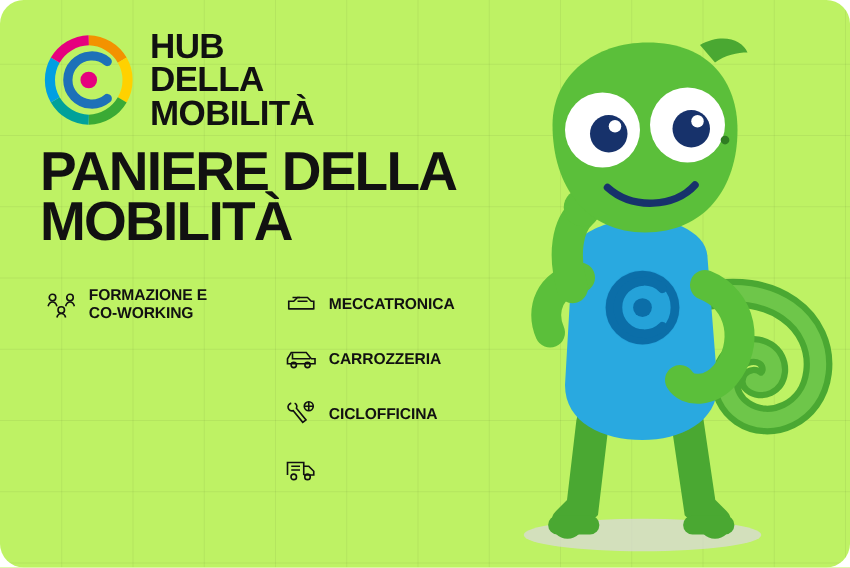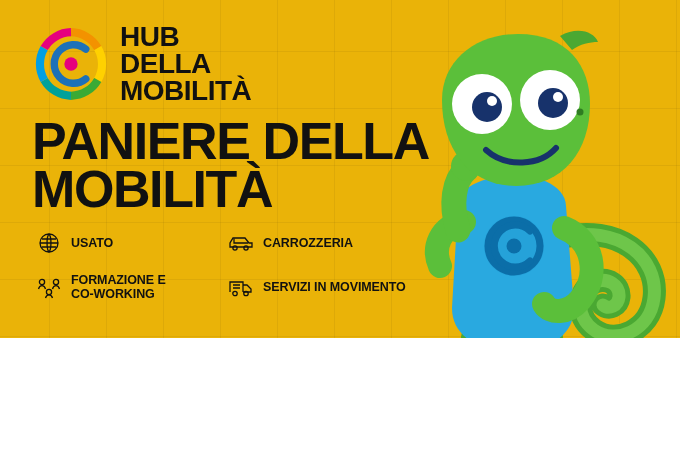--- a/index.html
+++ b/index.html
@@ -6,23 +6,24 @@
     margin: 0;
     padding: 0;
   }
   body {
     font-family: "Liberation Sans", sans-serif;
     background: #ffffff;
   }
   #stage {
     position: relative;
     width: 680px;
-    height: 338px;
+    height: 454px;
     overflow: hidden;
-    background: #eab308;
+    background: #bef264;
+    border-radius: 19px;
   }
   
   #grid {
     position: absolute;
     inset: 0;
     background-image:
       linear-gradient(to right, rgba(0,0,0,0.055) 1px, transparent 1px),
       linear-gradient(to bottom, rgba(0,0,0,0.055) 1px, transparent 1px);
     background-size: 57px 57px;
     background-position: -8px -6px;
@@ -48,21 +49,21 @@
     text-transform: uppercase;
   }
   #logo-text div { white-space: nowrap; }
 
   
   #headline {
     position: absolute;
     left: 32px;
     top: 118px;
     font-weight: 800;
-    font-size: 52px;
+    font-size: 44px;
     line-height: 0.92;
     letter-spacing: -1.4px;
     color: #111111;
     text-transform: uppercase;
   }
 
   
   .col {
     position: absolute;
     top: 228px;
@@ -134,30 +135,20 @@
     </div>
   </div>
 
   <div id="headline">
     <div>PANIERE DELLA</div>
     <div>MOBILITÀ</div>
   </div>
 
   <div class="col" id="col-left">
 
-    <div class="svc">
-      <span class="ico">
-        <svg width="24" height="24" viewBox="0 0 24 24" fill="none" stroke="#111" stroke-width="1.3">
-          <circle cx="12" cy="12" r="9"></circle>
-          <path d="M3 12h18M12 3c2.6 2.6 2.6 15.4 0 18M12 3c-2.6 2.6-2.6 15.4 0 18"></path>
-          <path d="M5 8h14M5 16h14"></path>
-        </svg>
-      </span>
-      <span class="lbl">USATO</span>
-    </div>
 
 
 
 
     <div class="svc">
       <span class="ico">
         <svg width="26" height="24" viewBox="0 0 26 24" fill="none" stroke="#111" stroke-width="1.3">
           <circle cx="6" cy="7" r="2.6"></circle>
           <circle cx="20" cy="7" r="2.6"></circle>
           <circle cx="13" cy="17" r="2.6"></circle>
@@ -166,46 +157,65 @@
         </svg>
       </span>
       <span class="lbl">FORMAZIONE E
 CO-WORKING</span>
     </div>
 
   </div>
 
   <div class="col" id="col-right">
 
+    <div class="svc">
+      <span class="ico">
+        <svg width="26" height="22" viewBox="0 0 26 22" fill="none" stroke="#111" stroke-width="1.3">
+          <path d="M3 15V9h4l3-3h8l3 3h2v6z"></path>
+          <path d="M6 6h6M10 9h8"></path>
+          <path d="M3 15h20"></path>
+        </svg>
+      </span>
+      <span class="lbl">MECCATRONICA</span>
+    </div>
 
     <div class="svc">
       <span class="ico">
         <svg width="26" height="22" viewBox="0 0 26 22" fill="none" stroke="#111" stroke-width="1.3">
           <path d="M2 15v-4l3-5h12l4 5h3v4z"></path>
           <path d="M6 6.5v4.5h14"></path>
           <circle cx="7" cy="16" r="2.1"></circle>
           <circle cx="18" cy="16" r="2.1"></circle>
         </svg>
       </span>
       <span class="lbl">CARROZZERIA</span>
     </div>
 
+    <div class="svc">
+      <span class="ico">
+        <svg width="26" height="24" viewBox="0 0 26 24" fill="none" stroke="#111" stroke-width="1.3">
+          <path d="M5 3.5c-2 .6-3 2.3-2.4 4.1.5 1.6 2.3 2.4 4 1.9l7.6 9.4 2.6-2L9.1 7.6c.8-1.6.2-3.4-1.4-4.1"></path>
+          <circle cx="19" cy="6" r="3.6"></circle>
+          <path d="M19 2.4v7.2M15.4 6h7.2"></path>
+        </svg>
+      </span>
+      <span class="lbl">CICLOFFICINA</span>
+    </div>
 
 
     <div class="svc">
       <span class="ico">
         <svg width="26" height="24" viewBox="0 0 26 24" fill="none" stroke="#111" stroke-width="1.3">
           <path d="M2 17V7h13v10"></path>
           <path d="M15 10h4l4 4v3h-8"></path>
           <circle cx="7" cy="18.5" r="2.2"></circle>
           <circle cx="18" cy="18.5" r="2.2"></circle>
           <path d="M5 10h7M5 13h7"></path>
         </svg>
       </span>
-      <span class="lbl">SERVIZI IN MOVIMENTO</span>
     </div>
 
   </div>
 
   <svg id="mascot" viewBox="0 0 320 440">
 
     <ellipse cx="160" cy="420" rx="95" ry="13" fill="#d9d9d9" opacity="0.75"></ellipse>
 
     <path d="M205 230 C265 215 305 250 300 290 C296 323 262 337 240 322 C220 308 224 281 241 274 C254 269 266 277 265 289 C264 298 255 302 249 297" fill="none" stroke="#4aa832" stroke-width="23" stroke-linecap="round"></path>
     <path d="M205 230 C265 215 305 250 300 290 C296 323 262 337 240 322 C220 308 224 281 241 274 C254 269 266 277 265 289 C264 298 255 302 249 297" fill="none" stroke="#6ec64a" stroke-width="13" stroke-linecap="round"></path>

